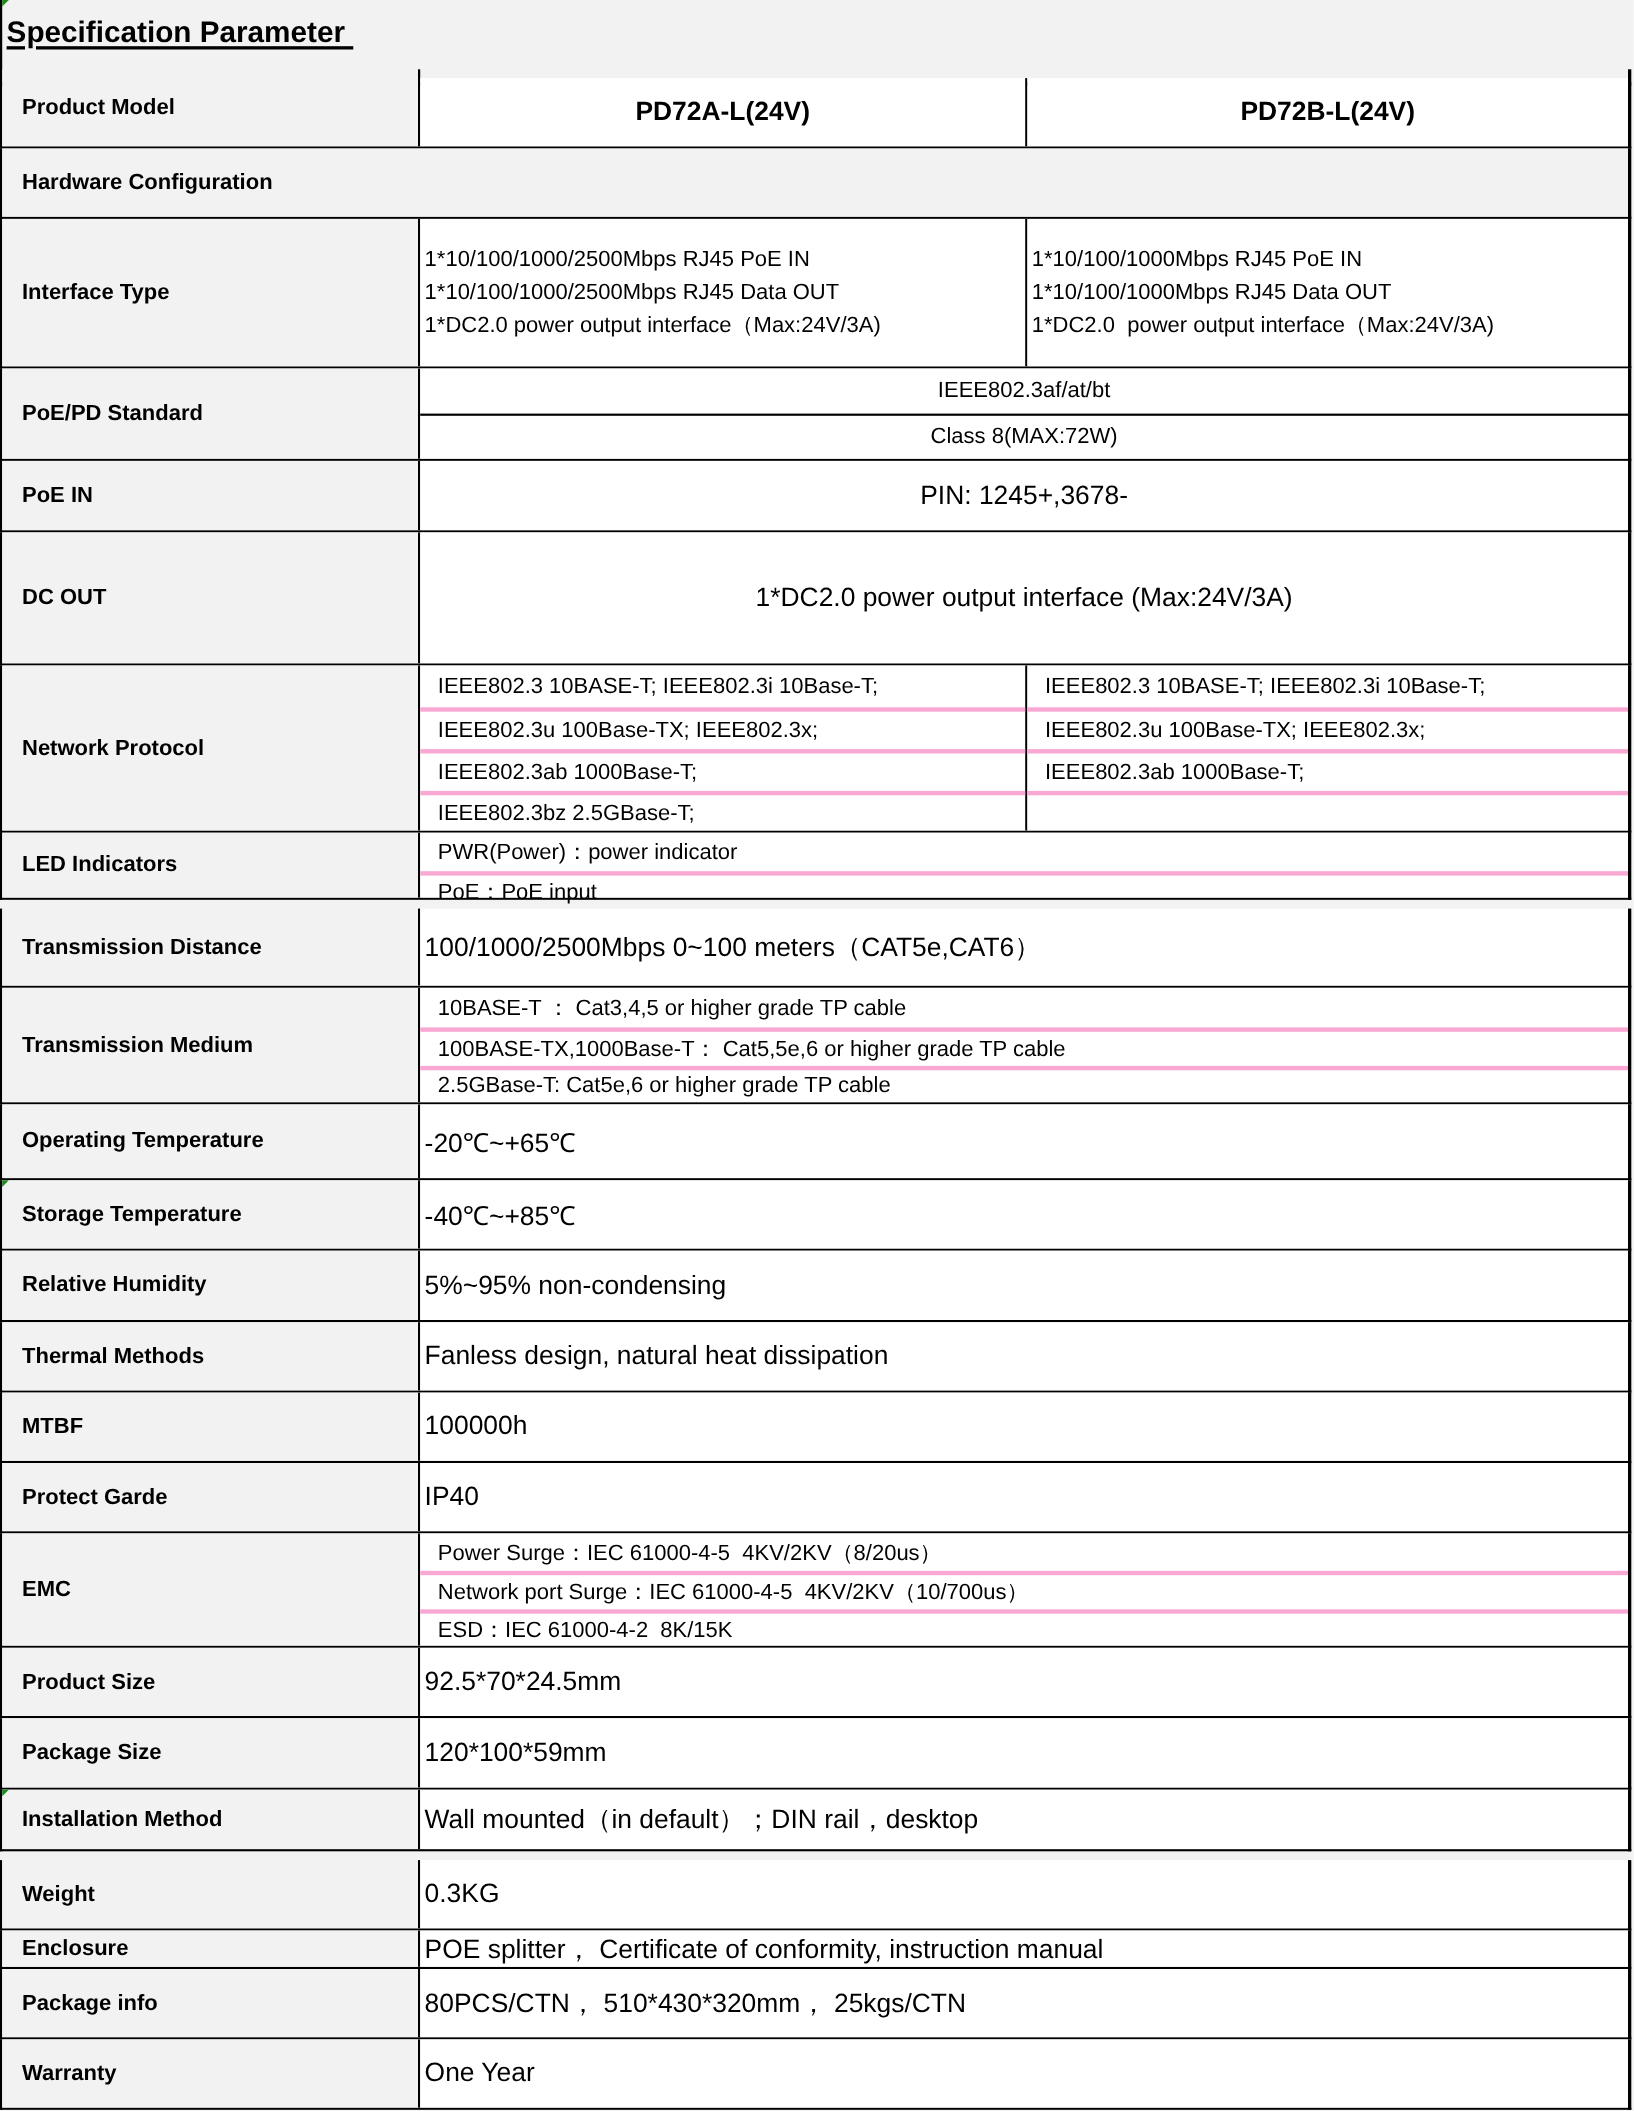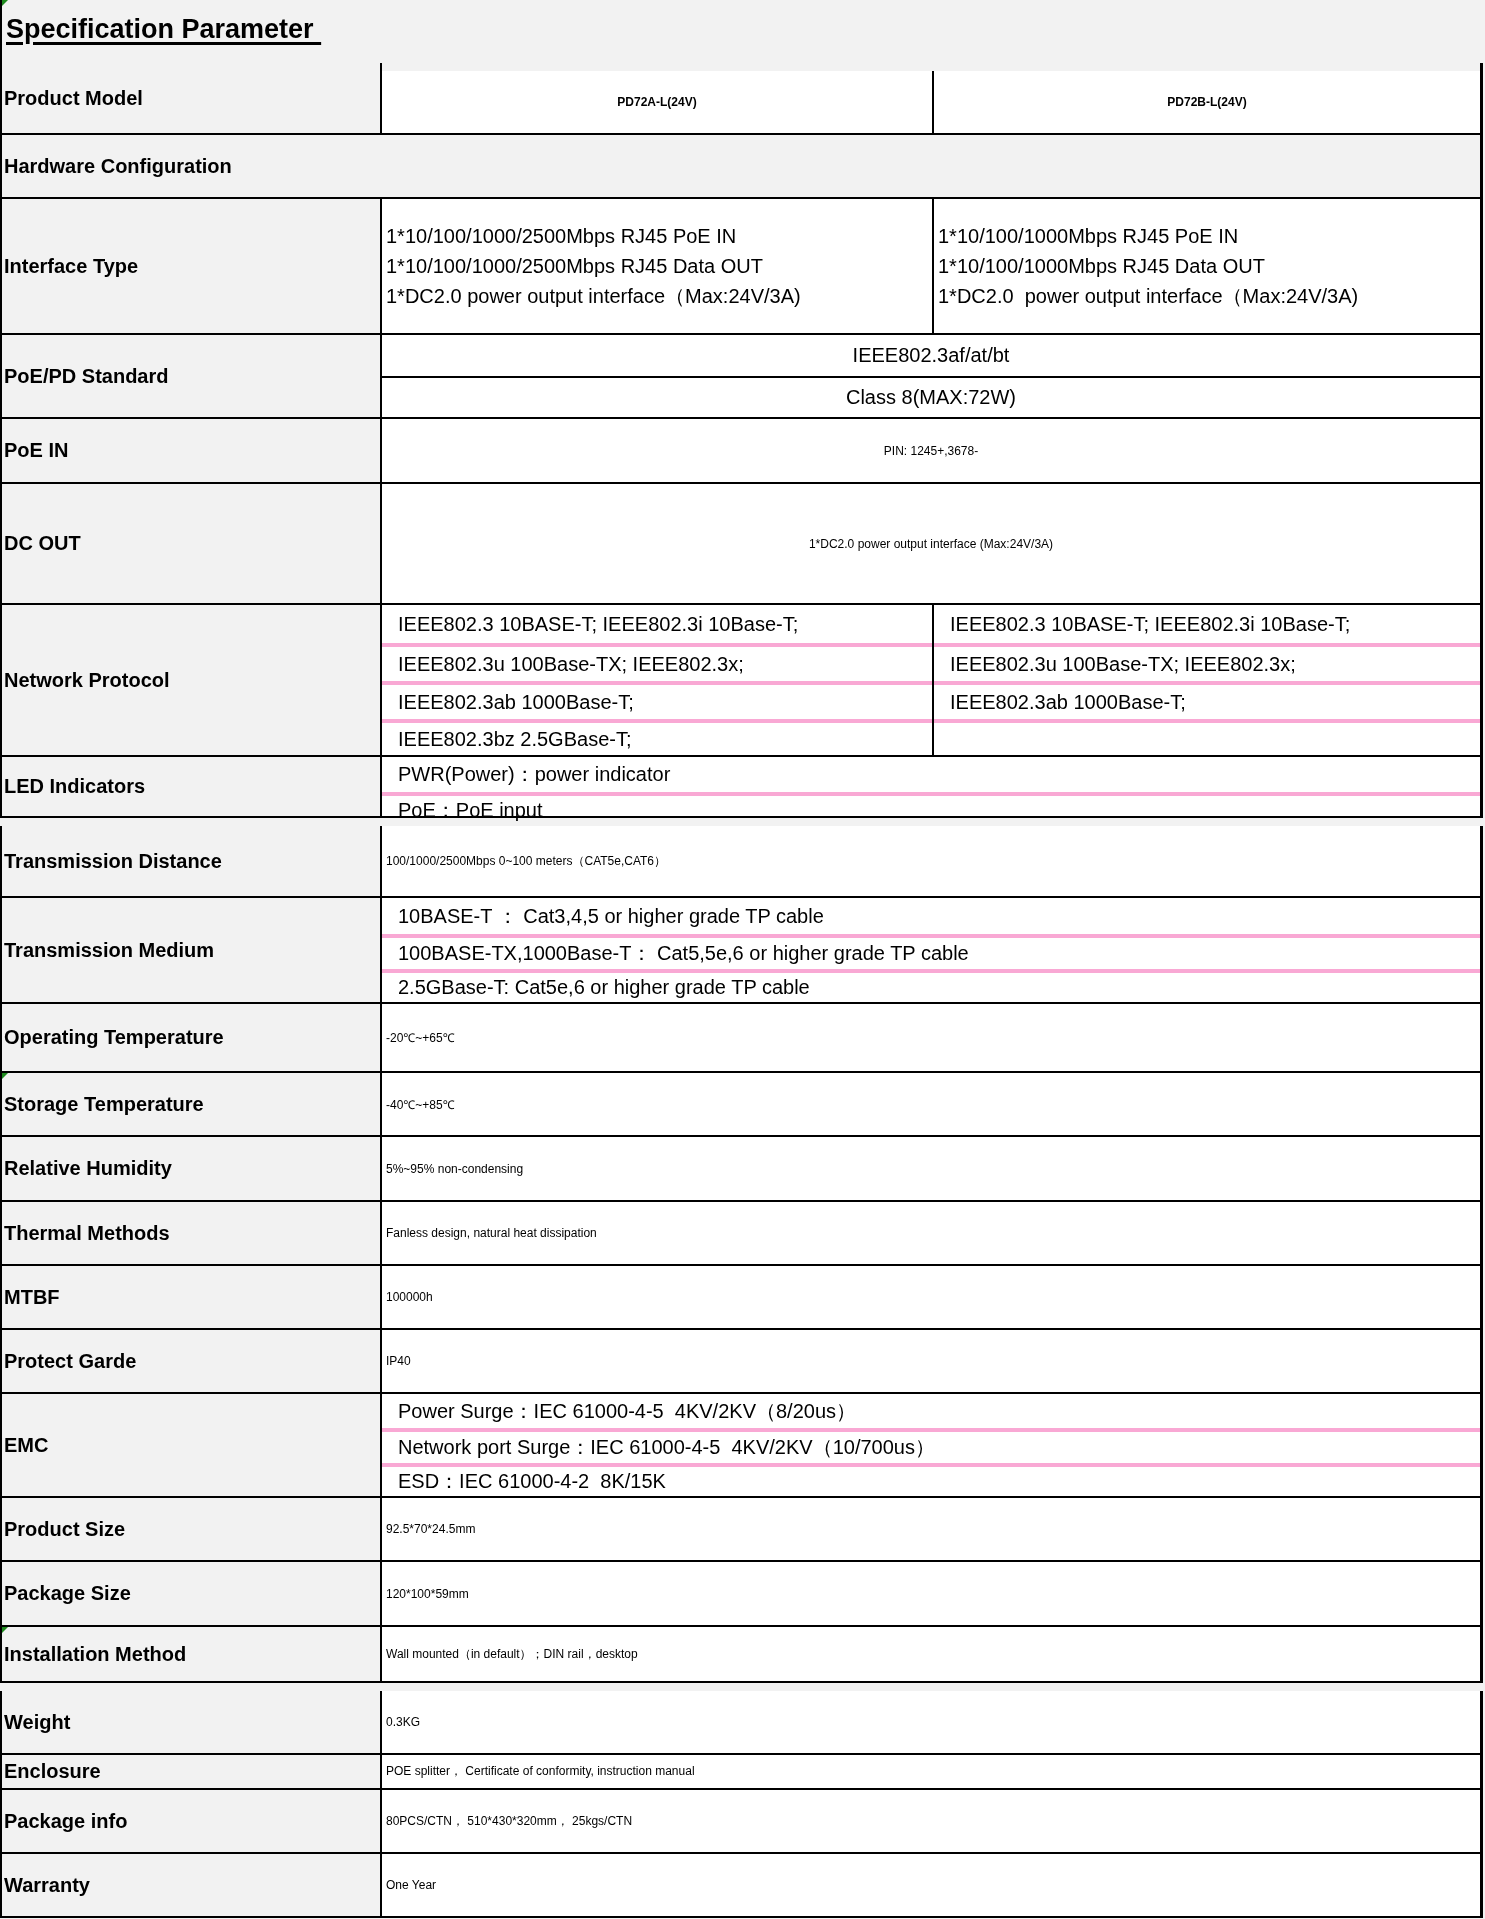--- a/index.html
+++ b/index.html
@@ -7,27 +7,27 @@
          font-family: "Liberation Sans", sans-serif; color: #000; }
   .sheet { position: absolute; left: 0; top: 0; width: 1485px; height: 1919px; background: #f2f2f2; }
   .title-row { position: absolute; left: 0; top: 0; width: 1483px; height: 78px;
                border-left: 2px solid #000; border-bottom: 3px solid #4c1d95; background: #f2f2f2; box-sizing: border-box; }
   .title-text { position: absolute; left: 4px; top: 14px; font-size: 27px; font-weight: bold;
                 text-decoration: underline; text-decoration-thickness: 3px; text-underline-offset: 4px; white-space: pre; }
   .row { position: absolute; left: 0; width: 1483px; box-sizing: border-box;
          border-left: 2px solid #000; border-right: 3px solid #000; border-bottom: 2px solid #000; }
   .label { position: absolute; left: 0; top: 0; bottom: 0; width: 380px; background: #f2f2f2;
            border-right: 2px solid #000; box-sizing: border-box; display: flex; align-items: center;
-           padding-left: 2px; font-size: 20px; font-weight: bold; }
+           padding-left: 18px; font-size: 20px; font-weight: bold; }
   .label.full { width: 100%; border-right: none; }
   .value { position: absolute; left: 380px; right: 0; top: 0; bottom: 0; background: #fff; }
   .col-a { position: absolute; left: 380px; width: 552px; top: 0; bottom: 0; background: #fff;
            border-right: 2px solid #000; box-sizing: border-box; }
   .col-b { position: absolute; left: 932px; right: 0; top: 0; bottom: 0; background: #fff; }
-  .cell-text { position: absolute; left: 4px; font-size: 12px; white-space: pre; }
+  .cell-text { position: absolute; left: 4px; font-size: 24px; white-space: pre; }
   .vcenter { top: 0; bottom: 0; display: flex; align-items: center; }
   .center { left: 0; right: 0; justify-content: center; }
   .bold { font-weight: bold; }
   .sub { position: absolute; left: 0; right: 0; display: flex; align-items: center; padding-left: 16px;
          font-size: 20px; white-space: pre; box-sizing: border-box; }
   .sub.light { border-top: 4px solid #f9a8d4; }
   .sub.dark { border-top: 2px solid #000; }
   .sub.center { justify-content: center; padding-left: 0; }
   .multiline { position: absolute; left: 4px; top: 0; bottom: 0; display: flex; flex-direction: column;
                justify-content: center; font-size: 20px; line-height: 30px; white-space: pre; }

